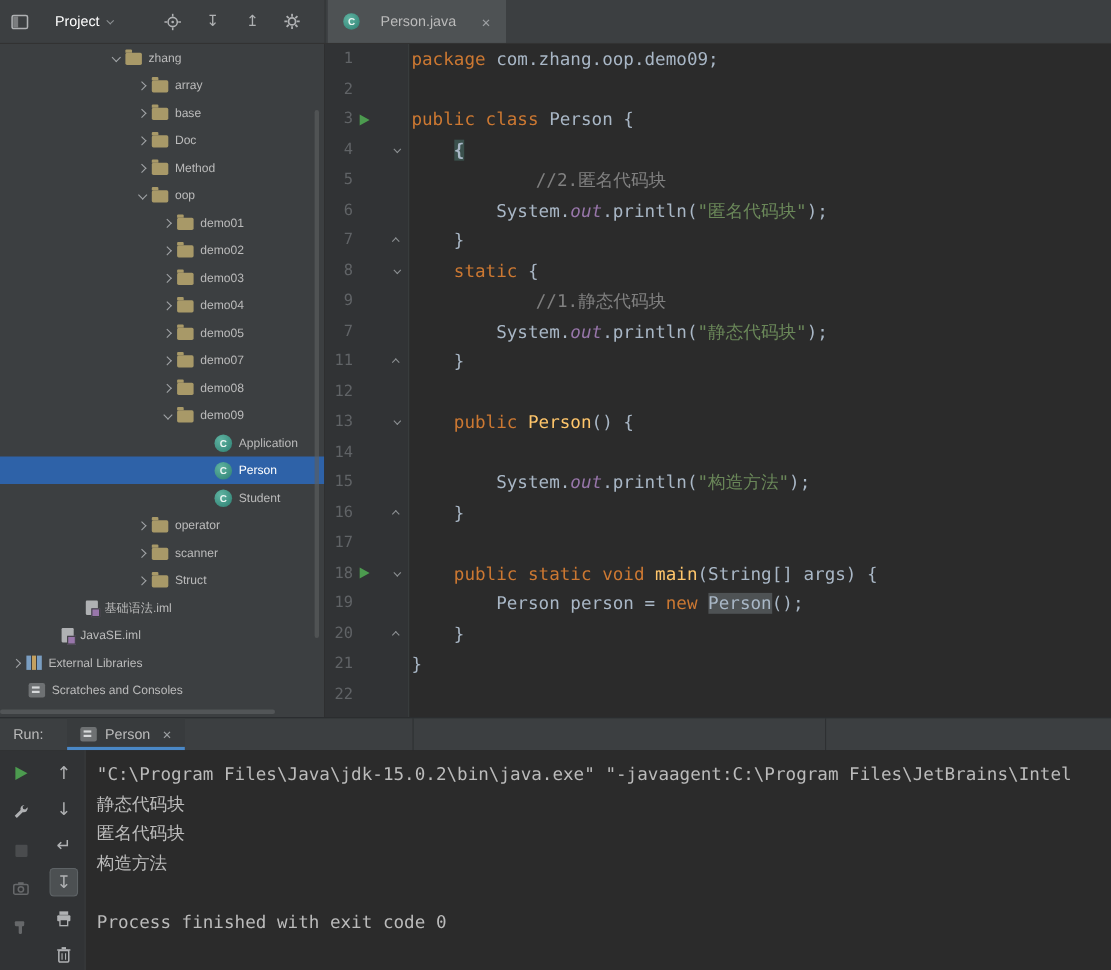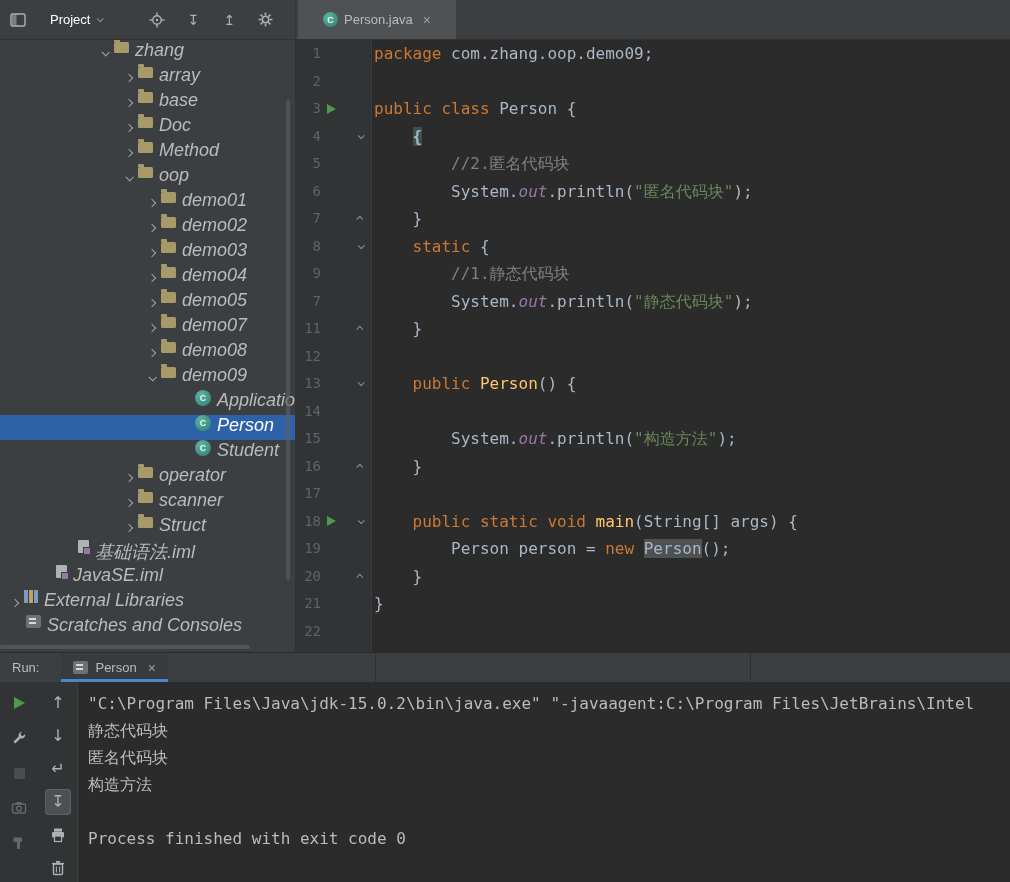--- a/index.html
+++ b/index.html
@@ -17,36 +17,36 @@
   #proj-header { width:295px; flex:none; display:flex; align-items:center; padding-left:9px; }
   #proj-header .win-ic { width:18px; height:16px; display:inline-flex; }
   .proj-sel { display:flex; align-items:center; gap:7px; margin-left:23px; font-size:13px; color:#ffffff; }
   #tb-icons { display:flex; align-items:center; gap:18px; margin-left:46px; }
   .tb-btn { width:18px; height:18px; display:flex; align-items:center; justify-content:center; }
   .glyph { font-family:"DejaVu Sans",sans-serif; color:#AFB1B3; font-size:16px; line-height:1; }
   .glyph.sm { font-size:14px; }
   .sh-minus { width:11px; height:2px; background:#AFB1B3; display:inline-block; }
 
   #tab-strip { flex:1; display:flex; align-items:stretch; background:#3C3F41; border-left:1px solid #333537; }
-  .etab { display:flex; align-items:center; gap:6px; padding:0 25px; margin-left:2px;
+  .etab { display:flex; align-items:center; gap:19px; padding:0 14px; margin-left:2px;
           background:#4E5254; color:#BBBBBB; font-size:13px; }
   .tab-close { color:#9DA0A3; font-size:14px; margin-left:4px; cursor:pointer; }
 
   
   .chev { display:inline-block; width:6px; height:6px;
           border-right:1.6px solid #A0A3A6; border-bottom:1.6px solid #A0A3A6; }
   .chev.right { transform:rotate(-45deg); }
   .chev.down  { transform:rotate(45deg) translateY(-1px); }
   .chev.up    { transform:rotate(-135deg) translateY(-1px); }
   .chev.tiny  { width:5px; height:5px; border-color:#8C9093; }
 
   
   #tree-panel { position:absolute; top:40px; left:0; width:295px; height:612px;
                 background:#3C3F41; overflow:hidden; }
-  .tree-row { height:25px; display:flex; font-size:18px; color:#BBBBBB; white-space:nowrap; cursor:pointer;font-style:italic; }
+  .tree-row { height:25px; display:flex; align-items:center; font-size:11px; color:#BBBBBB; white-space:nowrap; cursor:pointer; }
   .tree-row.selected { background:#2E62A8; color:#FFFFFF; }
   .t-ind { flex:none; display:inline-block; }
   .t-ch { flex:none; width:18px; display:flex; align-items:center; justify-content:center; }
   .t-ic { flex:none; margin-right:6px; }
   .t-lbl { flex:none; }
   .vscroll { position:absolute; right:5px; top:60px; width:4px; height:480px; background:#5A5D5F; border-radius:2px; opacity:.65; }
   .hscroll { position:absolute; left:0; bottom:3px; width:250px; height:4px; background:#5A5D5F; border-radius:2px; opacity:.75; }
 
   
   .ic-folder { width:15px; height:11px; background:#A89968; border-radius:1.5px; position:relative; margin-top:2px; }
@@ -73,21 +73,21 @@
   .code-line { display:flex; height:27.5px; line-height:27.5px;
                font-family:"DejaVu Sans Mono","Liberation Mono",monospace; font-size:16px; }
   .ln { flex:none; width:26px; text-align:right; color:#606366; font-size:14px; }
   .runslot { flex:none; width:20px; display:flex; align-items:center; justify-content:center; }
   .foldslot { flex:none; width:31px; display:flex; align-items:center; justify-content:flex-end; padding-right:9px; }
   .code-text { white-space:pre; color:#A9B7C6; padding-left:2px; }
   .sh-runline { width:0; height:0; border-left:9px solid #4C9B4F;
                 border-top:5.5px solid transparent; border-bottom:5.5px solid transparent; }
   .tk-kw   { color:#CC7832; }
   .tk-def  { color:#A9B7C6; }
-  .tk-com  { color:#808080; }
+  .tk-com  { color:#808080;margin-left:36px; }
   .tk-str  { color:#6A8759; }
   .tk-field{ color:#9876AA; font-style:italic; }
   .tk-meth { color:#FFC66B; }
   .tk-occ  { color:#A9B7C6; background:#4E5254; }
   .tk-hl   { color:#A9B7C6; background:#3B514D; font-weight:bold; }
 
   
   #run-panel { position:absolute; top:652px; left:0; width:1010px; height:230px; }
   #run-header { position:relative; height:30px; background:#3C3F41; border-top:1px solid #282B2D;
                 display:flex; align-items:center; }

